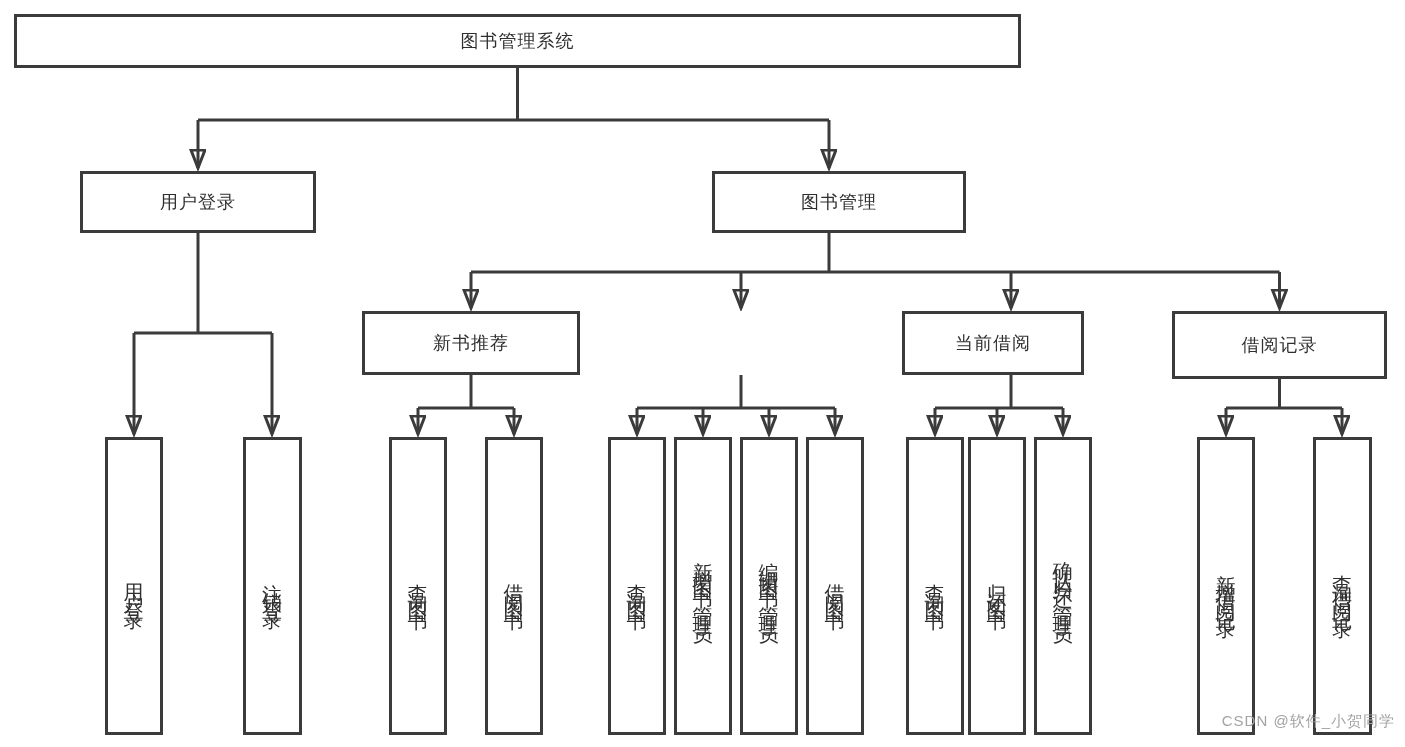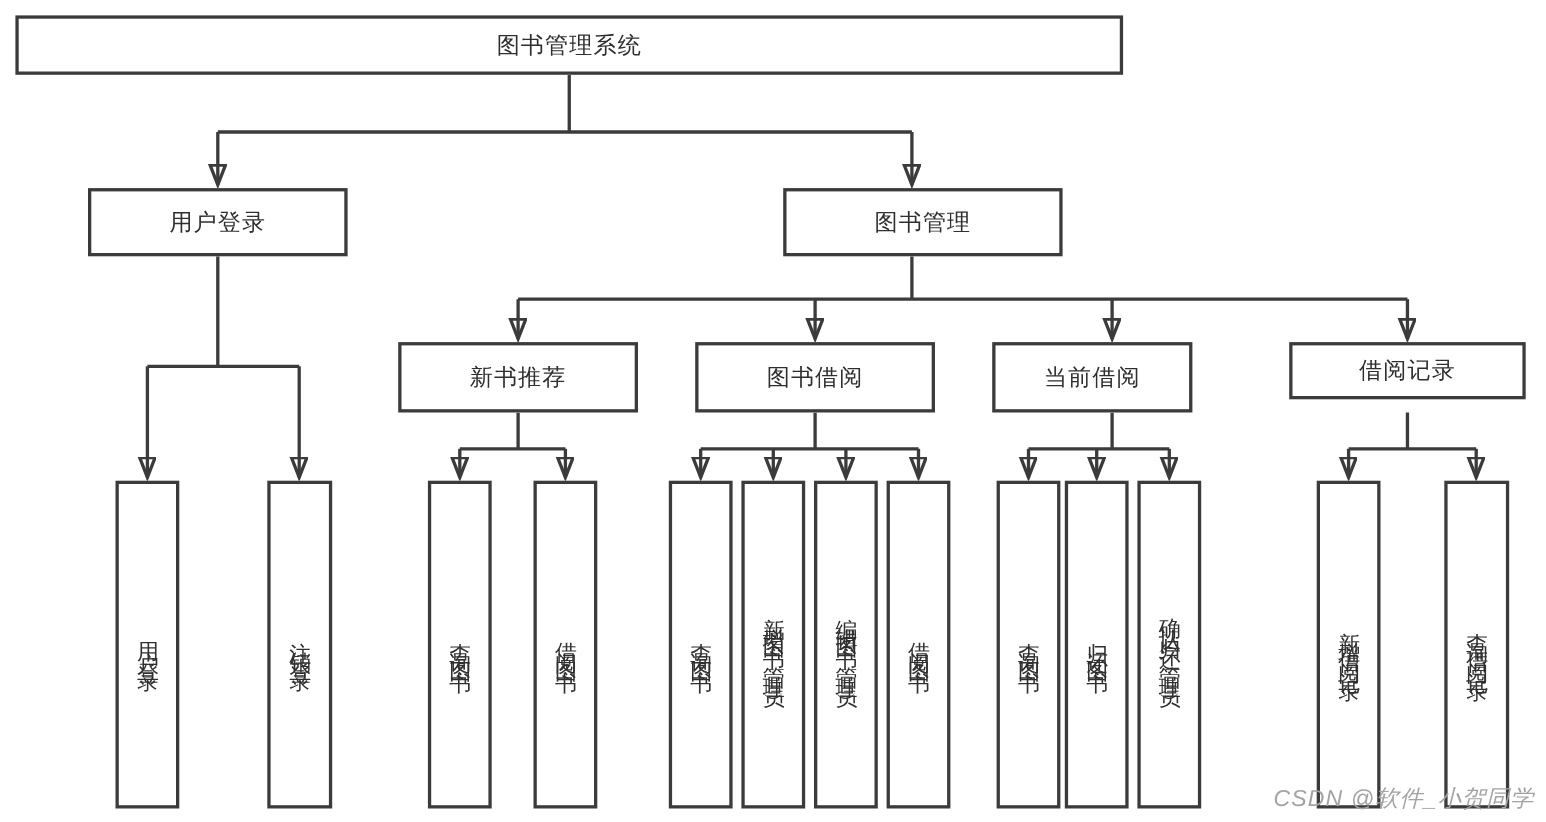--- a/index.html
+++ b/index.html
@@ -29,43 +29,42 @@
   }
   .wires path { stroke: var(--line); stroke-width: 3; fill: none; }
   .arrowhead { fill: var(--line); }
   .node {
     position: absolute;
     border: 3px solid var(--line);
     background: var(--background);
     display: flex;
     align-items: center;
     justify-content: center;
-    font-size: 21px;
+    font-size: 18px;
     letter-spacing: 1px;
     color: var(--text);
   }
   .leaf {
     border-width: 3px;
     font-size: 20px;
   }
   .leaf span {
     writing-mode: vertical-rl;
     letter-spacing: 9px;
     line-height: 1;
     white-space: nowrap;
   }
   .watermark {
     position: absolute;
     right: 10px;
     top: 712px;
-    font-size: 21px;
+    font-size: 15px;
     color: var(--watermark);
     letter-spacing: 1px;
     pointer-events: none;
-    font-style: italic;
   }
 </style>
 </head>
 <body>
 
 <div class="stage">
 
   <svg class="wires" viewBox="0 0 1405 747" xmlns="http://www.w3.org/2000/svg">
     <defs>
       <marker id="arrow" markerUnits="userSpaceOnUse" markerWidth="22" markerHeight="18" refX="19" refY="8" orient="auto">
@@ -120,23 +119,22 @@
       <path d="M1342 408 V434" marker-end="url(#arrow)"></path>
     </g>
   </svg>
 
   <div class="node" style="left:14px; top:14px; width:1007px; height:54px;">图书管理系统</div>
 
   <div class="node" style="left:80px; top:171px; width:236px; height:62px;">用户登录</div>
   <div class="node" style="left:712px; top:171px; width:254px; height:62px;">图书管理</div>
 
   <div class="node" style="left:362px; top:311px; width:218px; height:64px;">新书推荐</div>
-  <div class="node" style="left:632px; top:311px; width:218px; height:64px;">图书借阅</div>
   <div class="node" style="left:902px; top:311px; width:182px; height:64px;">当前借阅</div>
-  <div class="node" style="left:1172px; top:311px; width:215px; height:52px;">借阅记录</div>
+  <div class="node" style="left:1172px; top:311px; width:215px; height:68px;">借阅记录</div>
 
   <div class="node leaf" style="left:105px; top:437px; width:58px; height:298px;">
     <span>用户登录</span>
     </div>
   <div class="node leaf" style="left:243px; top:437px; width:59px; height:298px;">
     <span>注销登录</span>
     </div>
 
   <div class="node leaf" style="left:389px; top:437px; width:58px; height:298px;">
     <span>查询图书</span>

